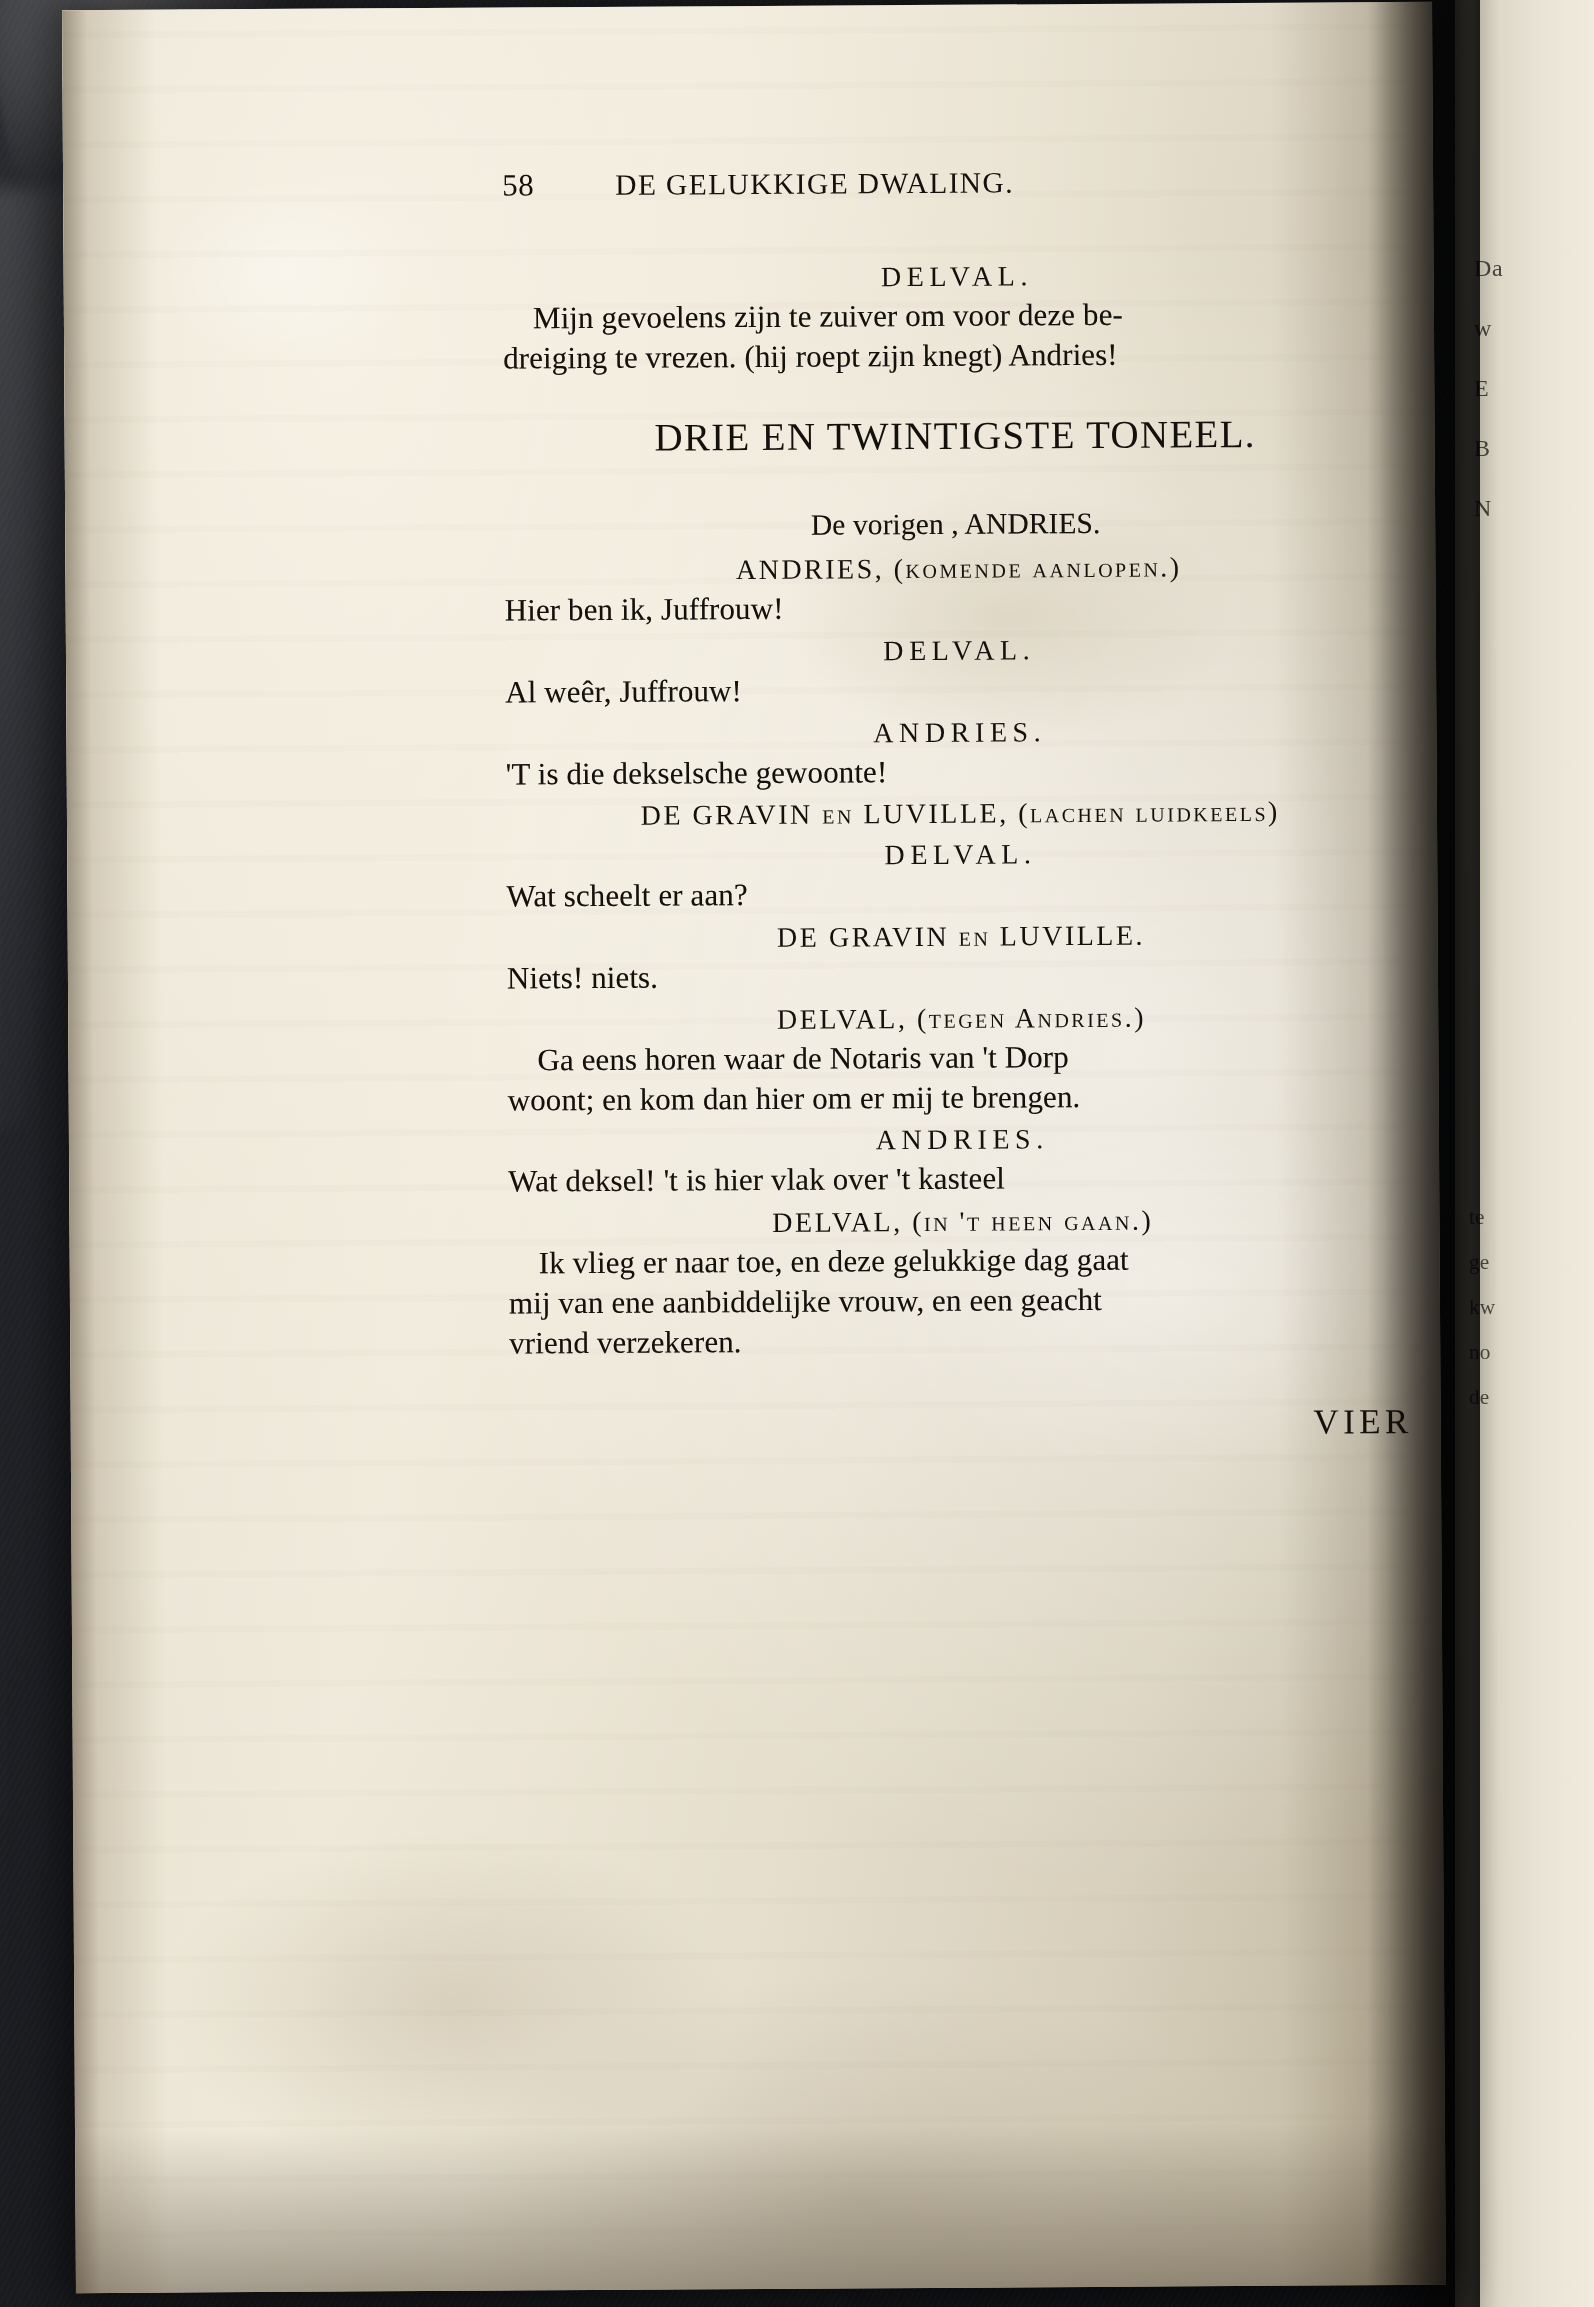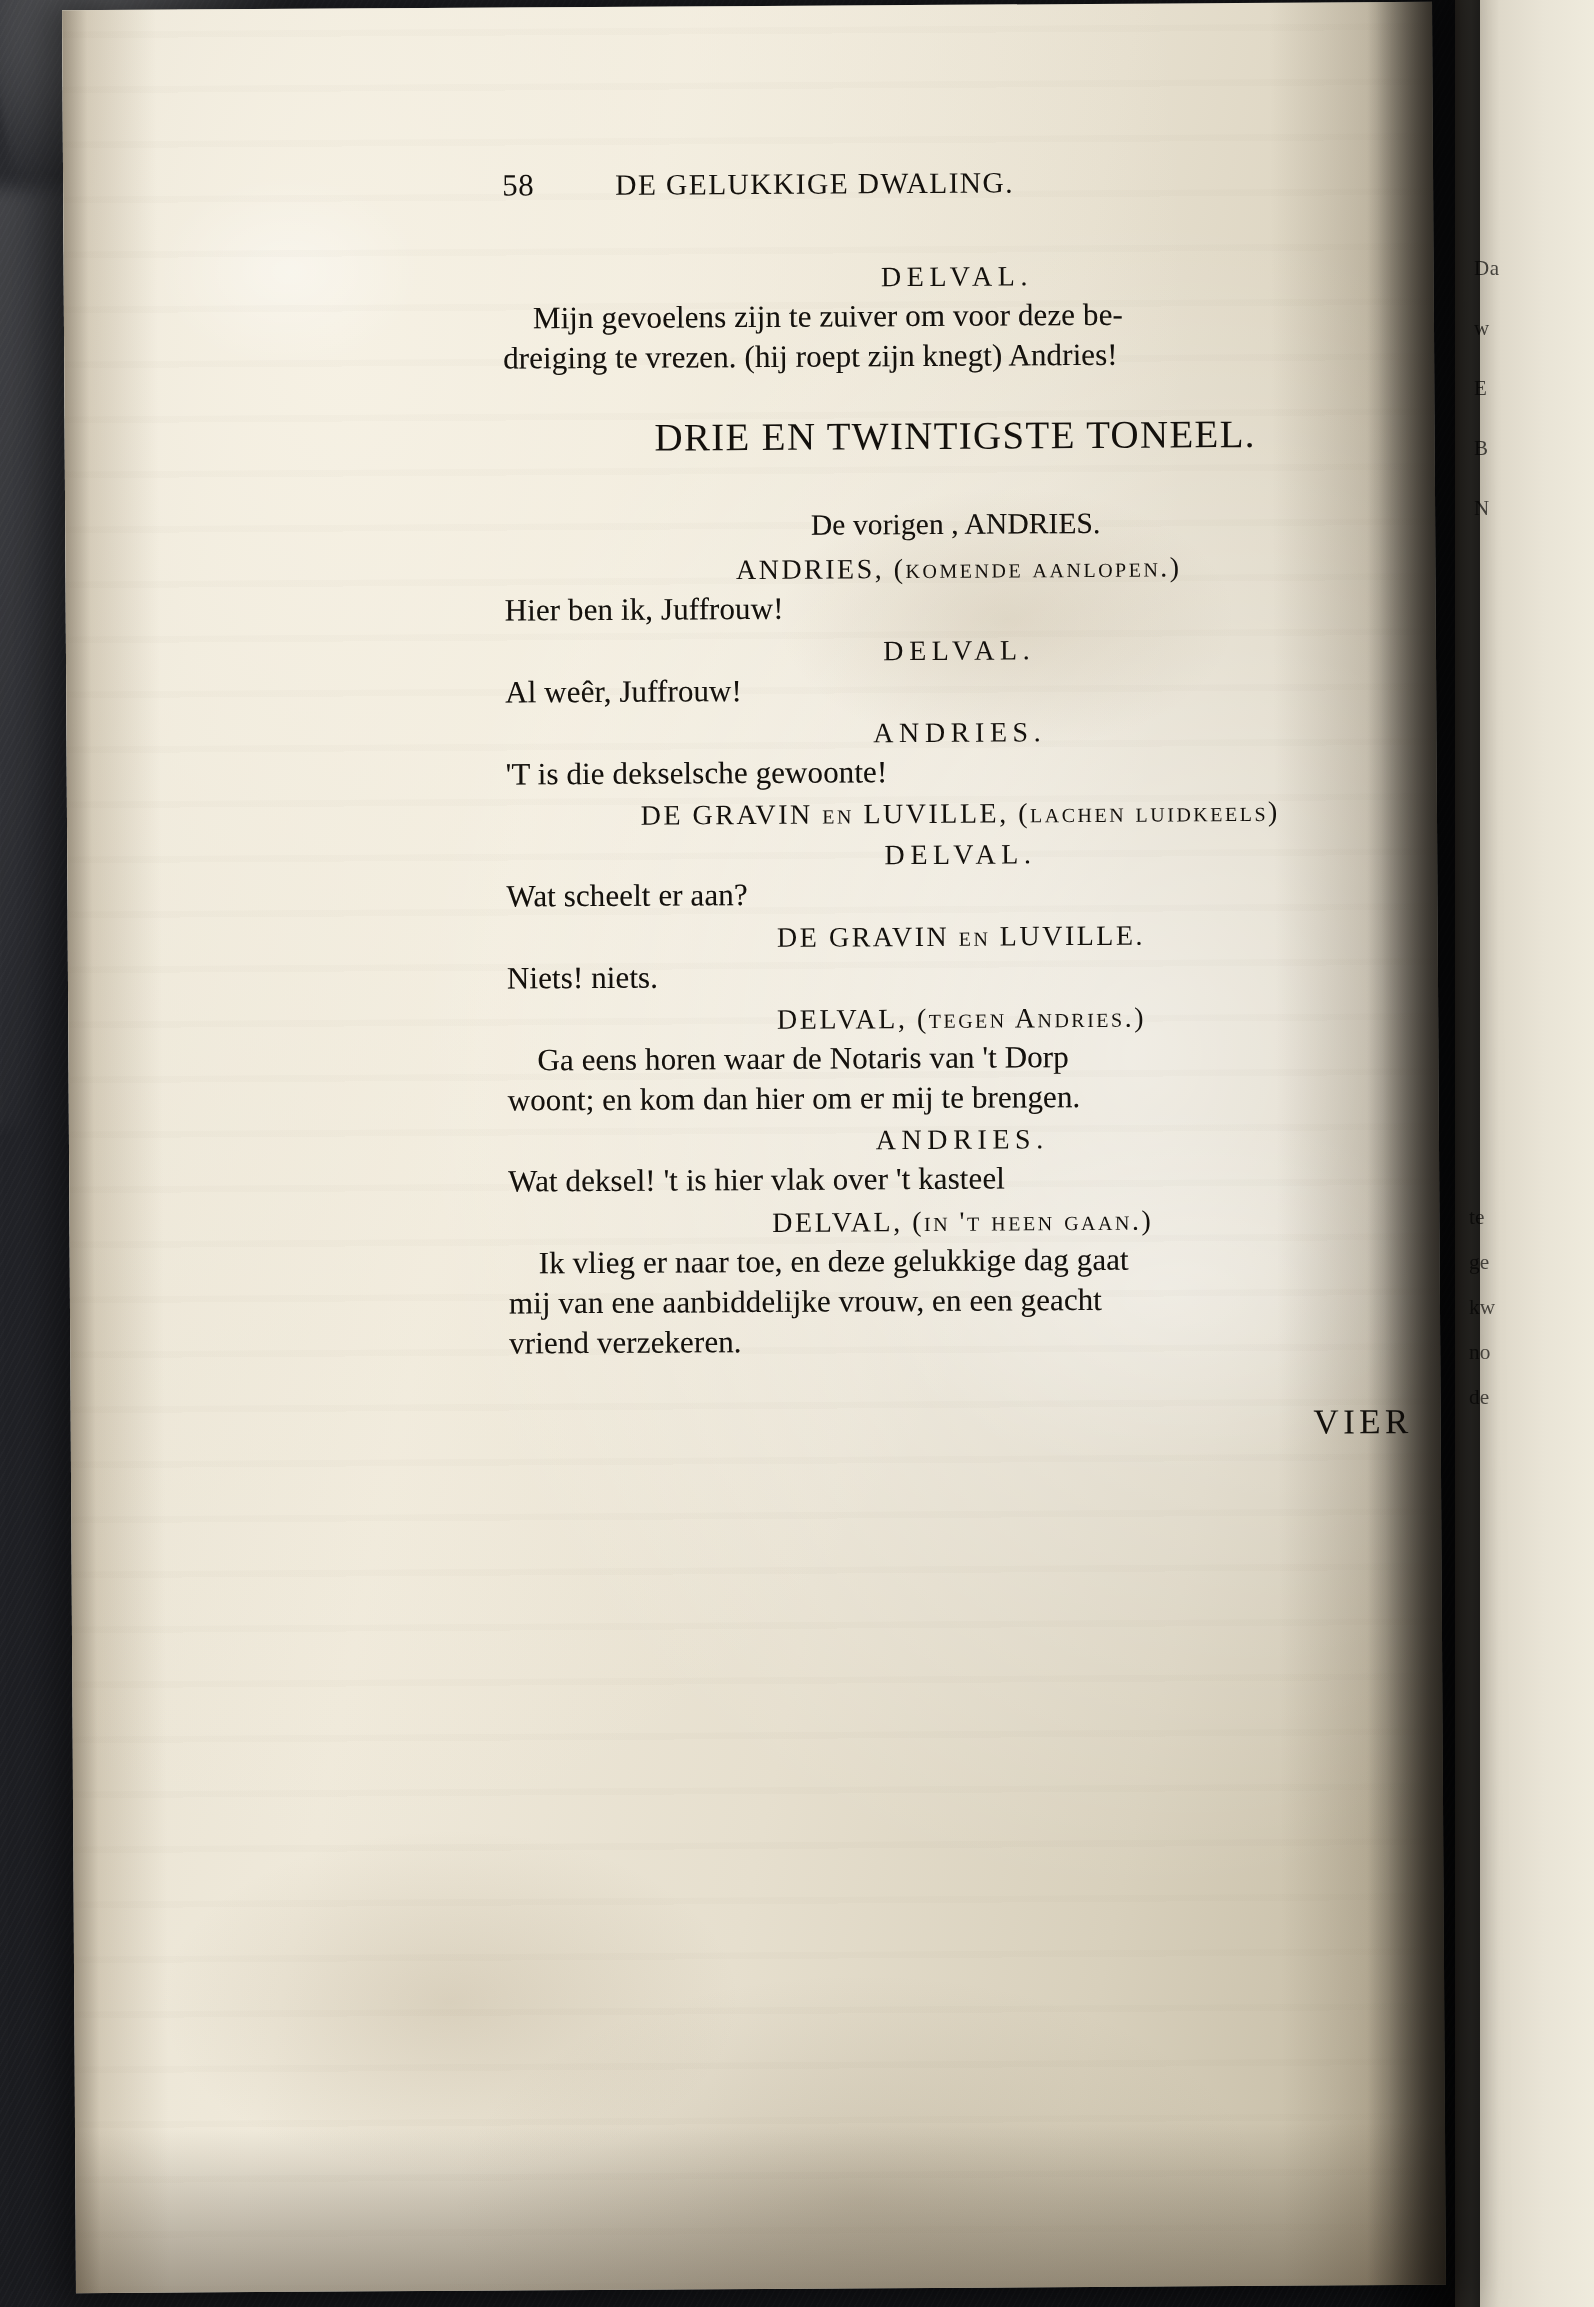--- a/index.html
+++ b/index.html
@@ -52,21 +52,21 @@
     left: 1455px; top: 0px;
     width: 139px; height: 2307px;
     background: linear-gradient(90deg, #6d6254 0px, #b9b2a3 16.3px, #ded8c9 44px, #e9e4d6 88px, #efebdd 139px);
   }
   .right-page .rp-text {
     position: absolute;
     left: 19px;
     top: 238px;
     width: 113px;
     color: #2c2a26;
-    font-size: 21px;
+    font-size: 24px;
     line-height: 60px;
     letter-spacing: 0.6px;
     opacity: .85;
   }
   .right-page .rp-text2 {
     position: absolute;
     left: 14px;
     top: 1195px;
     width: 119px;
     color: #33302b;

